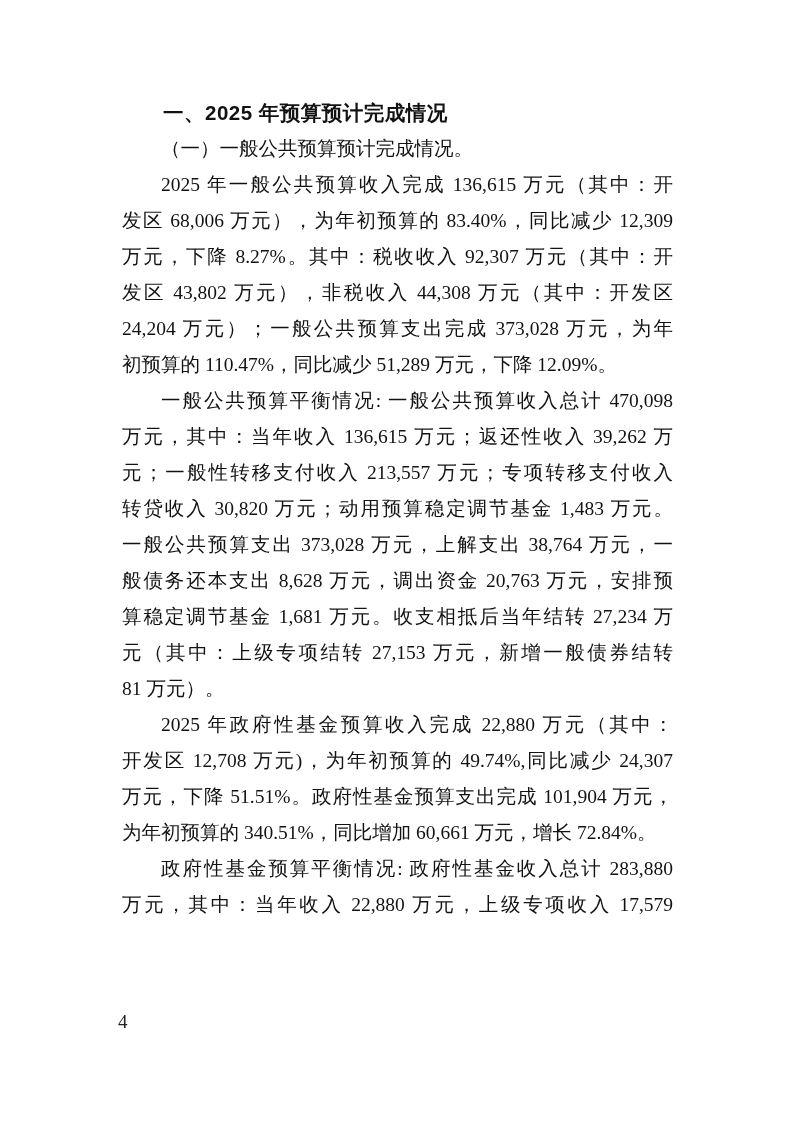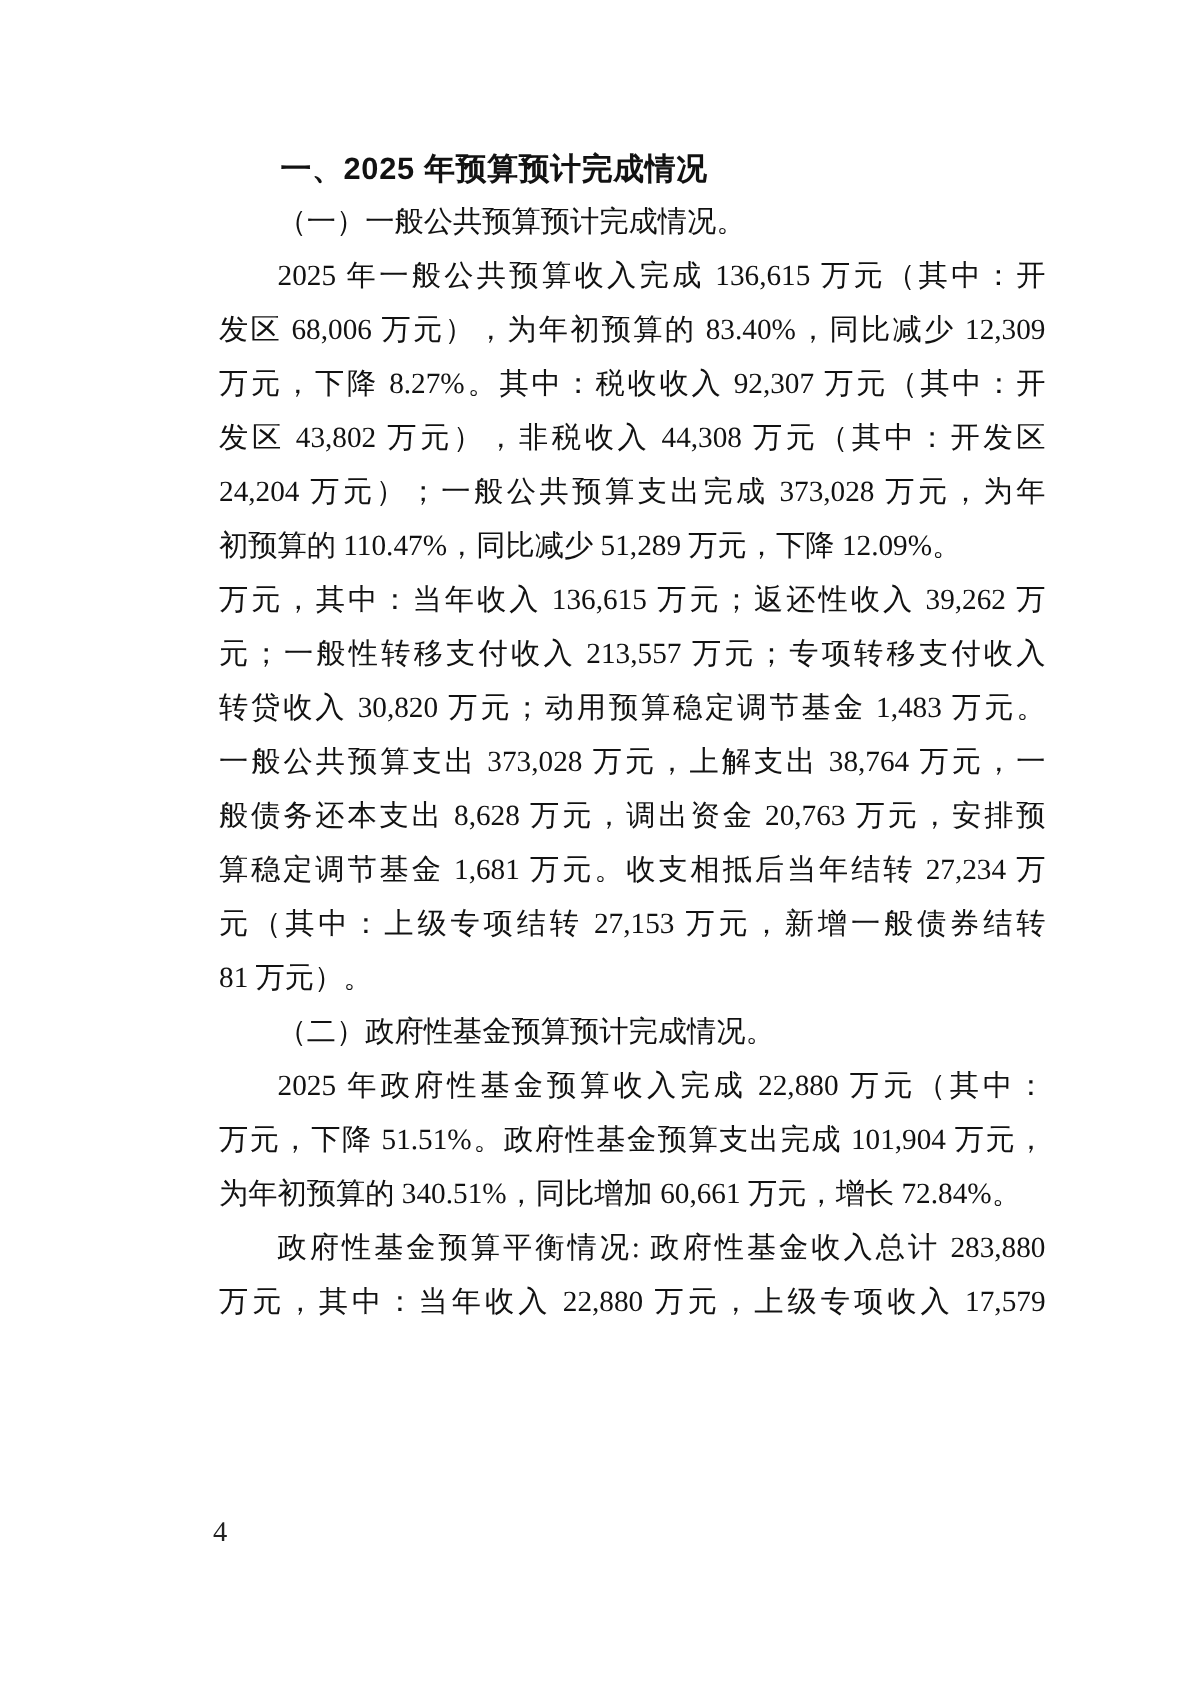--- a/index.html
+++ b/index.html
@@ -8,21 +8,20 @@
     background: #ffffff;
   }
   .page {
     position: relative;
     width: 755px;
     height: 1122px;
     background: #ffffff;
     overflow: hidden;
     font-family: "Liberation Serif", "DejaVu Serif", serif;
     color: #121212;
-    margin-left: 24px;
   }
   .text-block {
     position: absolute;
     left: 122px;
     top: 95px;
     width: 551px;
     font-size: 19.5px;
   }
   .line {
     height: 36px;
@@ -60,29 +59,30 @@
 <div class="page">
   <div class="text-block">
     <div class="line natural indent heading">一、2025 年预算预计完成情况</div>
     <div class="line natural indent">（一）一般公共预算预计完成情况。</div>
     <div class="line indent">2025 年一般公共预算收入完成 136,615 万元（其中：开</div>
     <div class="line">发区 68,006 万元），为年初预算的 83.40%，同比减少 12,309</div>
     <div class="line">万元，下降 8.27%。其中：税收收入 92,307 万元（其中：开</div>
     <div class="line">发区 43,802 万元），非税收入 44,308 万元（其中：开发区</div>
     <div class="line">24,204 万元）；一般公共预算支出完成 373,028 万元，为年</div>
     <div class="line natural">初预算的 110.47%，同比减少 51,289 万元，下降 12.09%。</div>
+    <div class="line indent">一般公共预算平衡情况: 一般公共预算收入总计 470,098</div>
     <div class="line">万元，其中：当年收入 136,615 万元；返还性收入 39,262 万</div>
     <div class="line">元；一般性转移支付收入 213,557 万元；专项转移支付收入</div>
     <div class="line">转贷收入 30,820 万元；动用预算稳定调节基金 1,483 万元。</div>
     <div class="line">一般公共预算支出 373,028 万元，上解支出 38,764 万元，一</div>
     <div class="line">般债务还本支出 8,628 万元，调出资金 20,763 万元，安排预</div>
     <div class="line">算稳定调节基金 1,681 万元。收支相抵后当年结转 27,234 万</div>
     <div class="line">元（其中：上级专项结转 27,153 万元，新增一般债券结转</div>
     <div class="line natural">81 万元）。</div>
-    <div class="line natural indent">（二）政府性基金预算预计完成情况。</div>
     <div class="line indent">2025 年政府性基金预算收入完成 22,880 万元（其中：</div>
+    <div class="line">开发区 12,708 万元)，为年初预算的 49.74%,同比减少 24,307</div>
     <div class="line">万元，下降 51.51%。政府性基金预算支出完成 101,904 万元，</div>
     <div class="line natural">为年初预算的 340.51%，同比增加 60,661 万元，增长 72.84%。</div>
     <div class="line indent">政府性基金预算平衡情况: 政府性基金收入总计 283,880</div>
     <div class="line">万元，其中：当年收入 22,880 万元，上级专项收入 17,579</div>
   </div>
   <div class="page-number">4</div>
 </div>
 
 </body></html>

